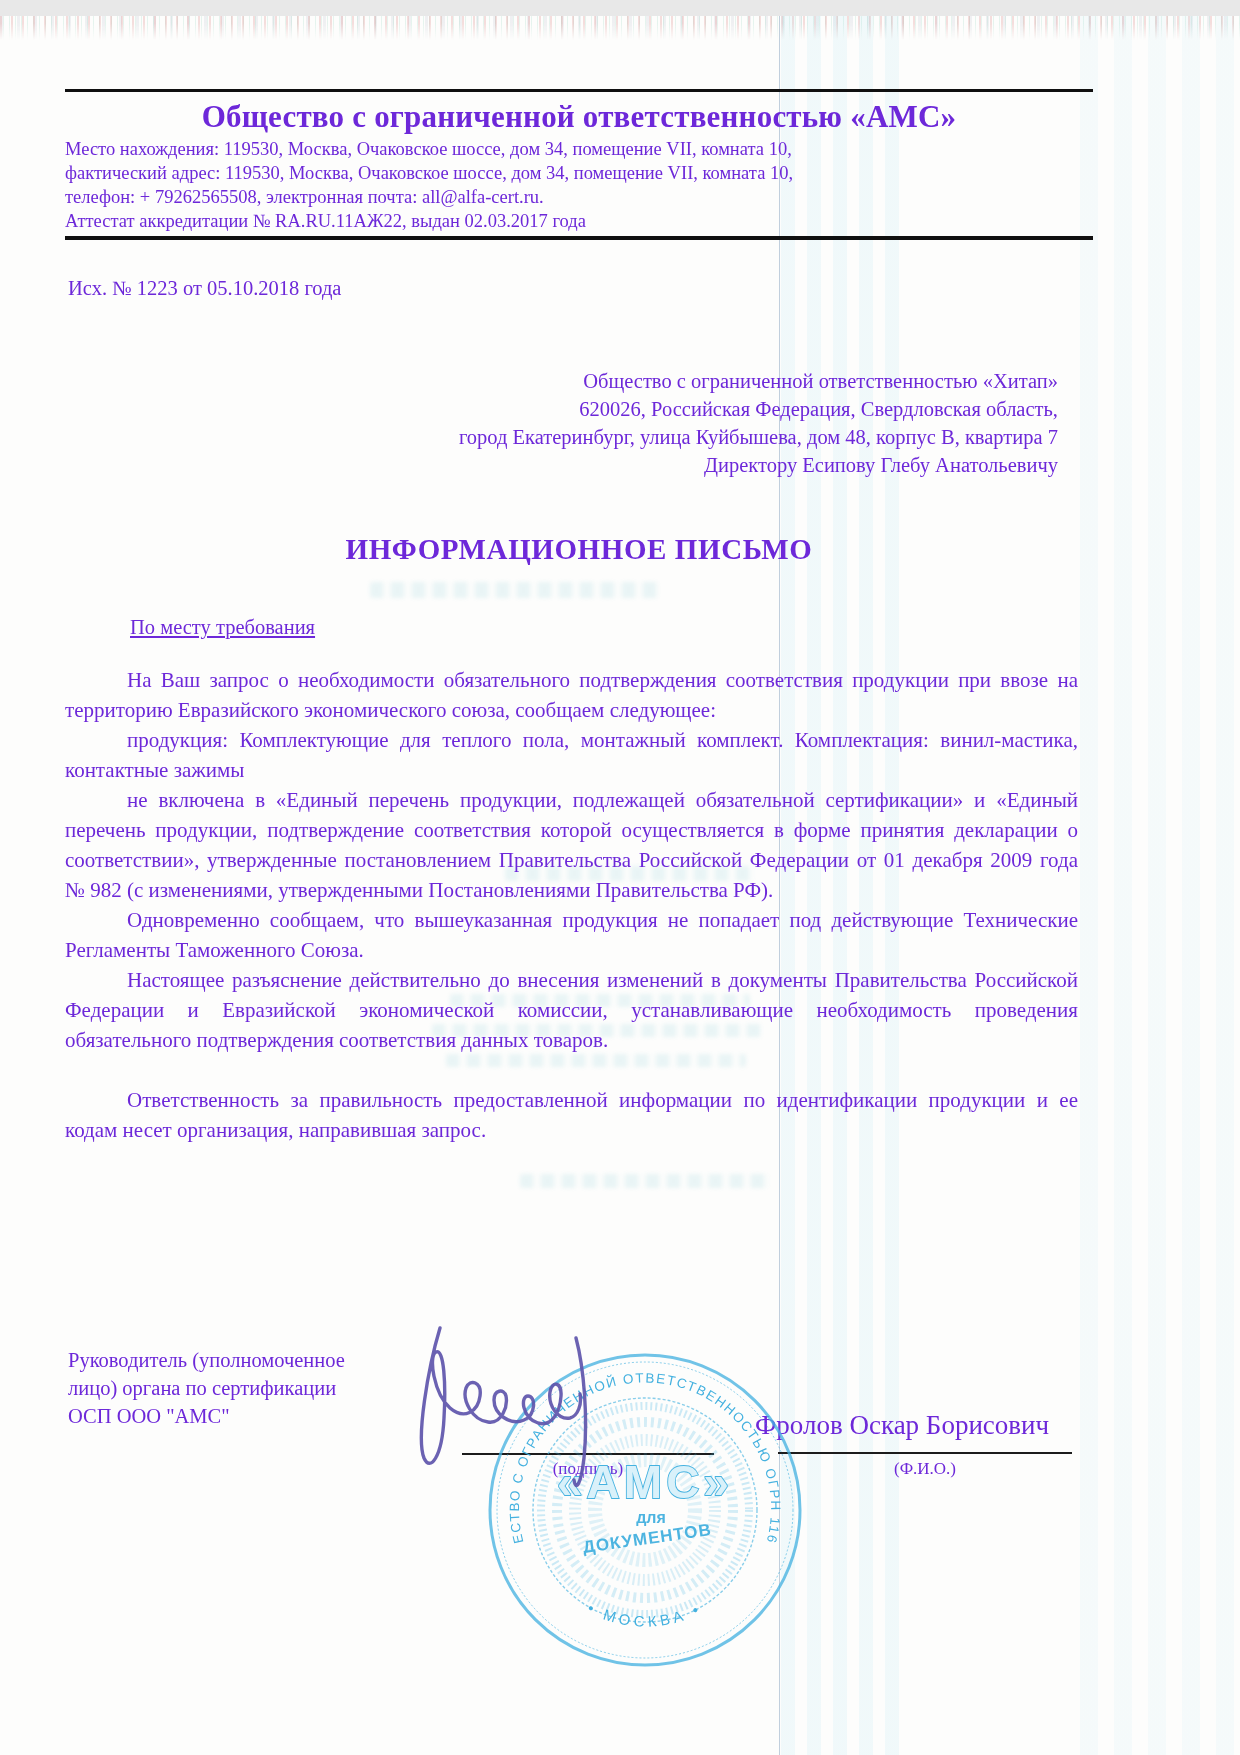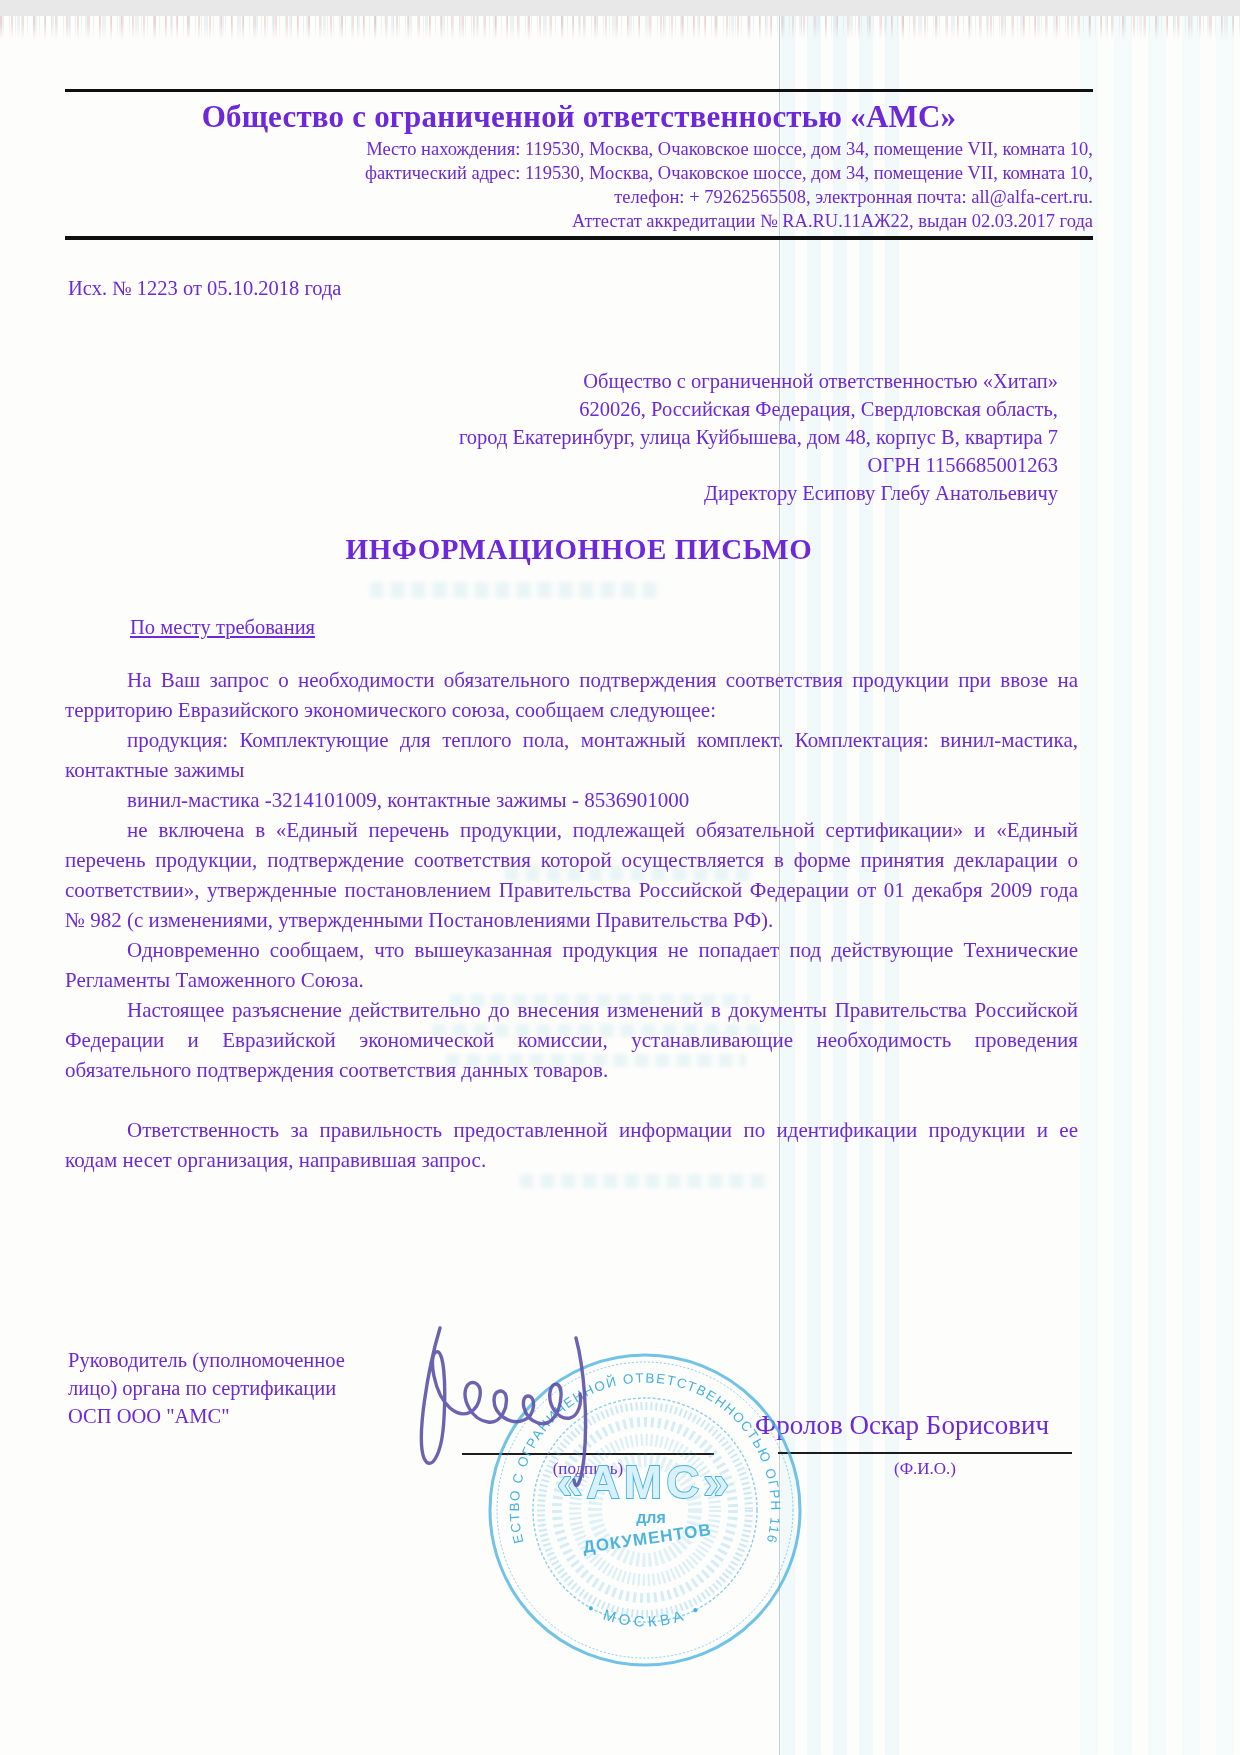--- a/index.html
+++ b/index.html
@@ -30,21 +30,21 @@
     background:repeating-linear-gradient(90deg, rgba(170,225,240,.30) 0 14px, rgba(255,255,255,0) 14px 26px);opacity:.5;}
   .band-right{left:1080px;top:0;width:160px;height:1755px;
     background:repeating-linear-gradient(90deg, rgba(190,230,242,.25) 0 18px, rgba(255,255,255,0) 18px 34px);opacity:.5;}
   .ghost{
     background:repeating-linear-gradient(90deg, rgba(90,185,200,.30) 0 13px, rgba(90,185,200,.04) 13px 21px);
     filter:blur(2px);opacity:.40;border-radius:3px;
   }
   
   .rule{background:#101010;}
   .company{left:65px;top:83px;width:1028px;text-align:center;font-weight:bold;font-size:31px;letter-spacing:.2px;}
-  .addr{left:65px;top:121px;width:1028px;text-align:right;font-size:18.5px;line-height:24px;}
+  .addr{left:65px;top:121px;width:1028px;text-align:left;font-size:18.5px;line-height:24px;}
   .ref-line{left:68px;top:261px;font-size:20.5px;}
   .recipient{left:280px;top:351px;width:778px;text-align:right;font-size:20.5px;line-height:28px;}
   .doc-title{left:65px;top:517px;width:1028px;text-align:center;font-weight:bold;font-size:29px;letter-spacing:.6px;}
   .salutation{left:130px;top:600px;font-size:20.5px;text-decoration:underline;}
   .body-text{left:65px;top:649px;width:1013px;font-size:21px;line-height:30px;text-align:justify;}
   .body-text p{margin:0;text-indent:62px;}
   .body-text p.gap-before{margin-top:30px;}
   
   .sig-left{left:68px;top:1330px;width:340px;font-size:20.5px;line-height:28px;}
   .sig-rule{height:2px;background:#1c1c1c;}
@@ -79,32 +79,30 @@
     <div>Аттестат аккредитации № RA.RU.11АЖ22, выдан 02.03.2017 года</div>
   </div>
   <div class="abs rule" style="left:65px;top:220px;width:1028px;height:4px;"></div>
 
   <div class="abs ref-line">Исх. № 1223 от 05.10.2018 года</div>
 
   <div class="abs recipient">
     <div>Общество с ограниченной ответственностью «Хитап»</div>
     <div>620026, Российская Федерация, Свердловская область,</div>
     <div>город Екатеринбург, улица Куйбышева, дом 48, корпус В, квартира 7</div>
-    <div>ОГРН 1156685001263</div>
     <div>Директору Есипову Глебу Анатольевичу</div>
   </div>
 
   <div class="abs doc-title">ИНФОРМАЦИОННОЕ ПИСЬМО</div>
 
   <div class="abs salutation">По месту требования</div>
 
   <div class="abs body-text">
     <p>На Ваш запрос о необходимости обязательного подтверждения соответствия продукции при ввозе на территорию Евразийского экономического союза, сообщаем следующее:</p>
     <p>продукция: Комплектующие для теплого пола, монтажный комплект. Комплектация: винил-мастика, контактные зажимы</p>
-    <p>винил-мастика -3214101009, контактные зажимы - 8536901000</p>
     <p>не включена в «Единый перечень продукции, подлежащей обязательной сертификации» и «Единый перечень продукции, подтверждение соответствия которой осуществляется в форме принятия декларации о соответствии», утвержденные постановлением Правительства Российской Федерации от 01 декабря 2009 года № 982 (с изменениями, утвержденными Постановлениями Правительства РФ).</p>
     <p>Одновременно сообщаем, что вышеуказанная продукция не попадает под действующие Технические Регламенты Таможенного Союза.</p>
     <p>Настоящее разъяснение действительно до внесения изменений в документы Правительства Российской Федерации и Евразийской экономической комиссии, устанавливающие необходимость проведения обязательного подтверждения соответствия данных товаров.</p>
     <p class="gap-before">Ответственность за правильность предоставленной информации по идентификации продукции и ее кодам несет организация, направившая запрос.</p>
   </div>
 
   <div class="abs sig-left">
     <div>Руководитель (уполномоченное</div>
     <div>лицо) органа по сертификации</div>
     <div>ОСП ООО "АМС"</div>

